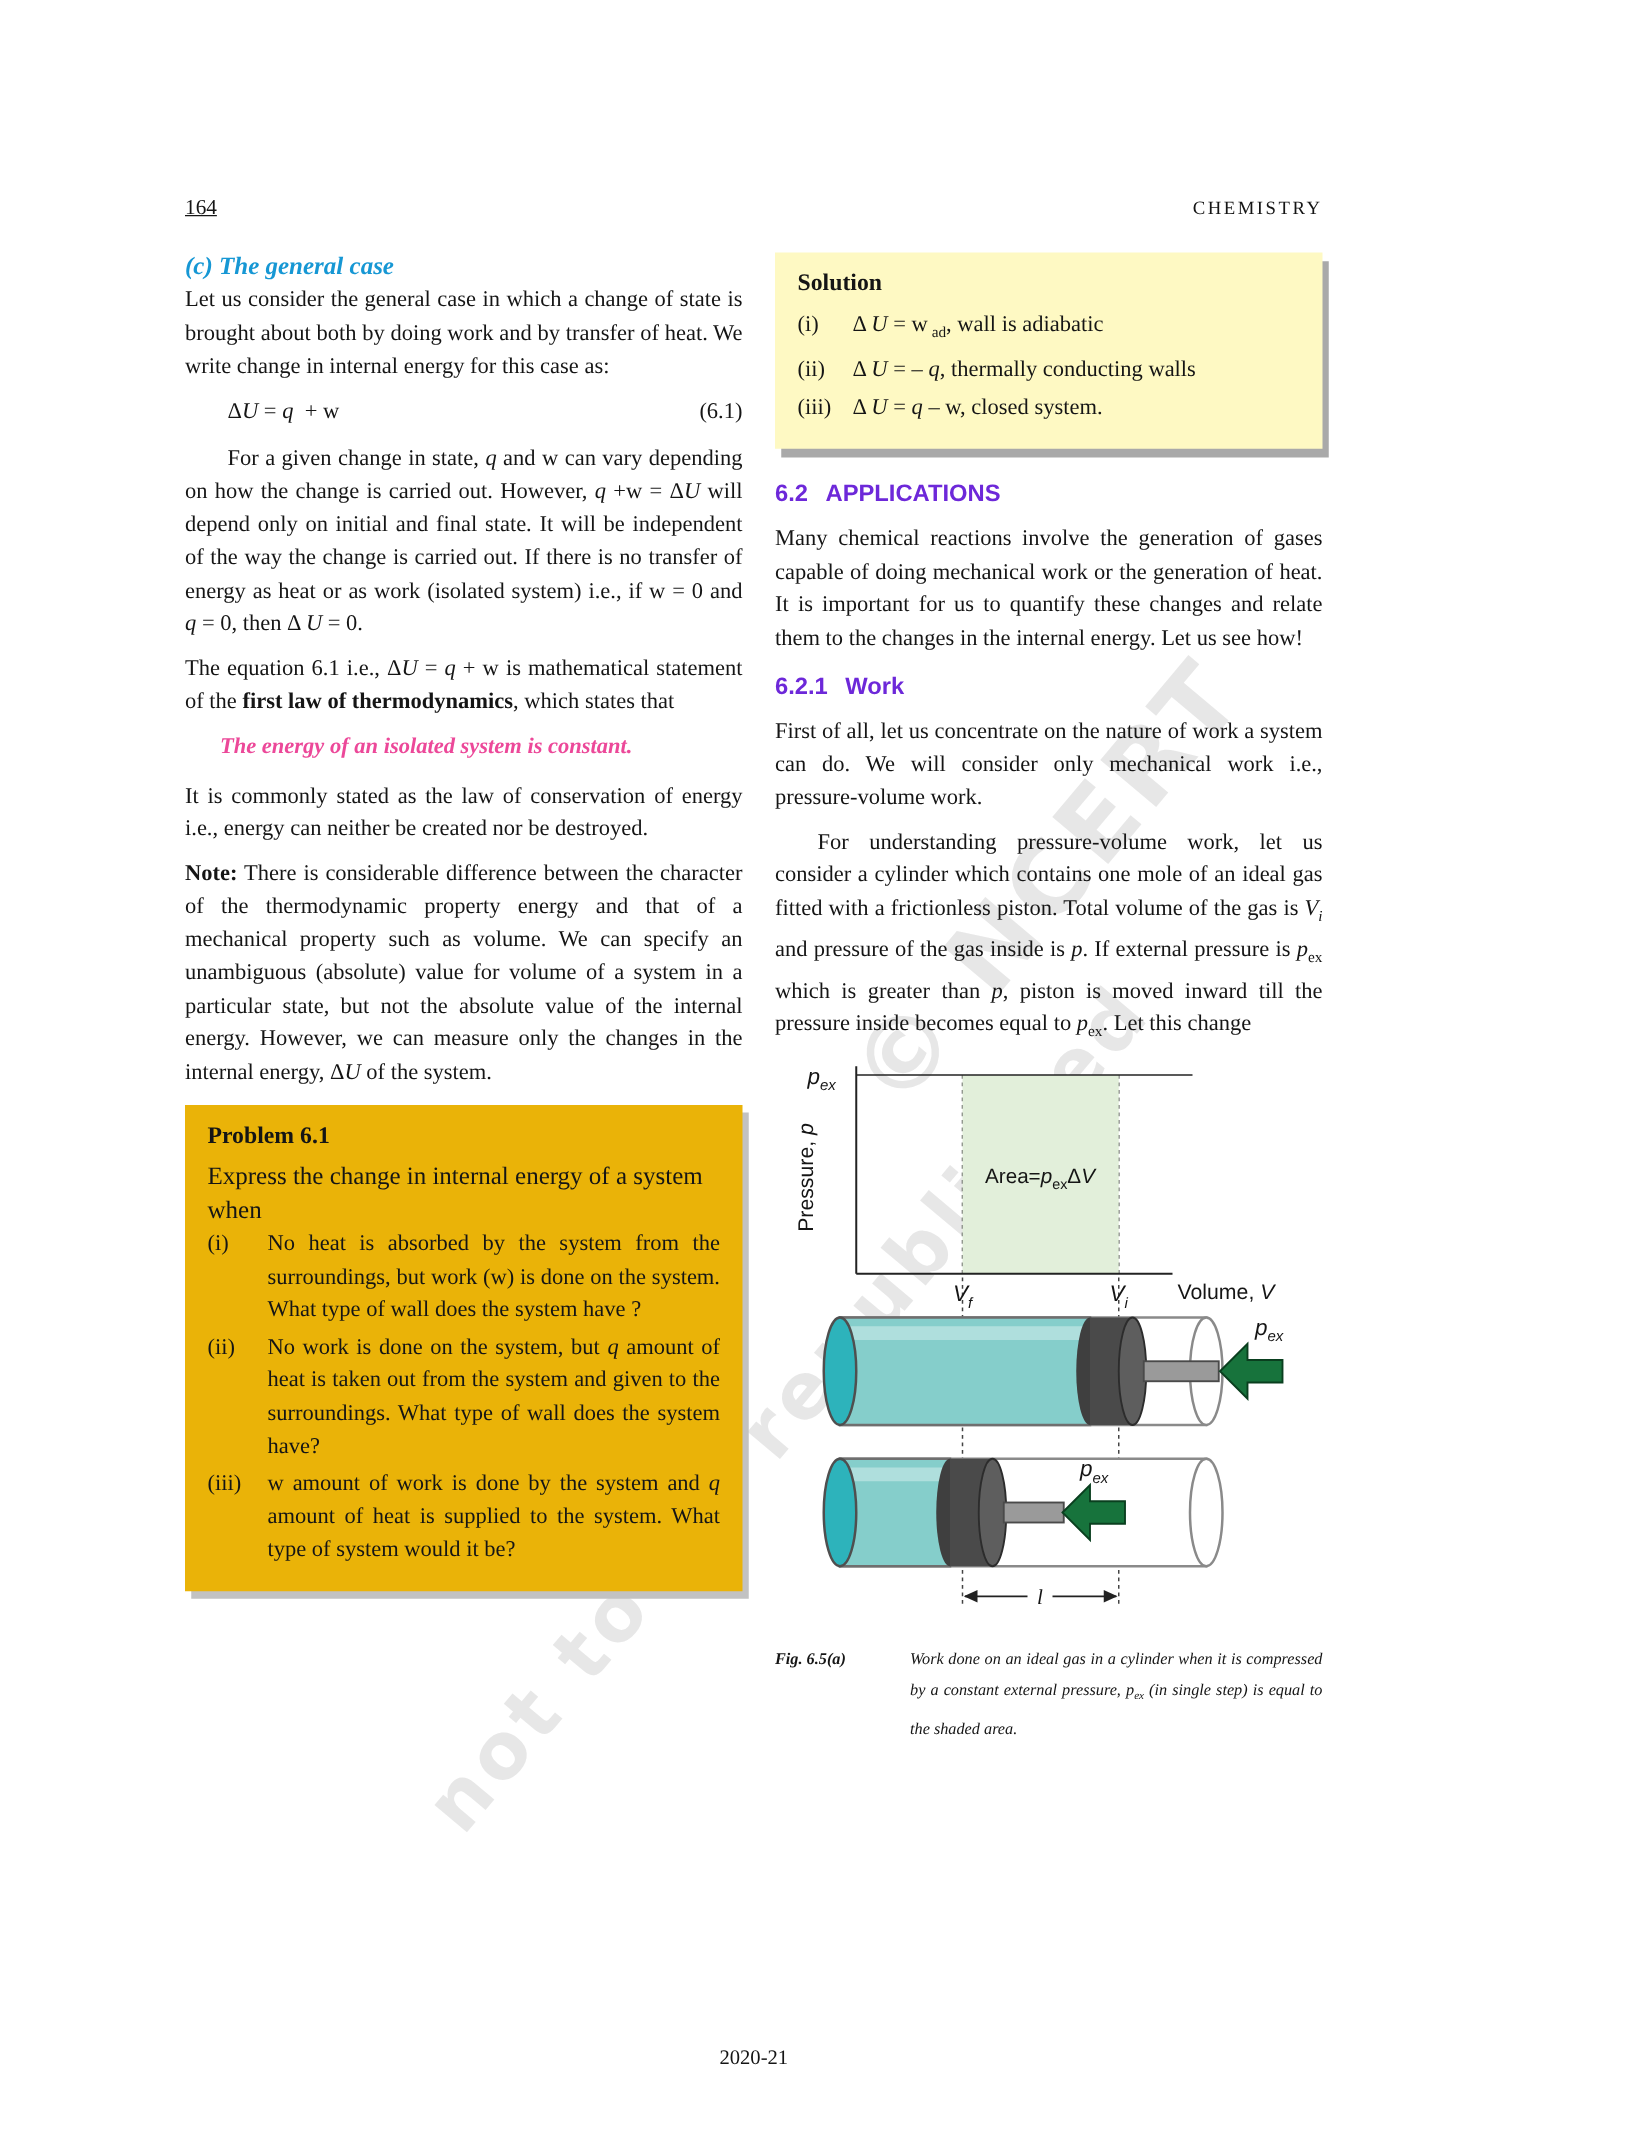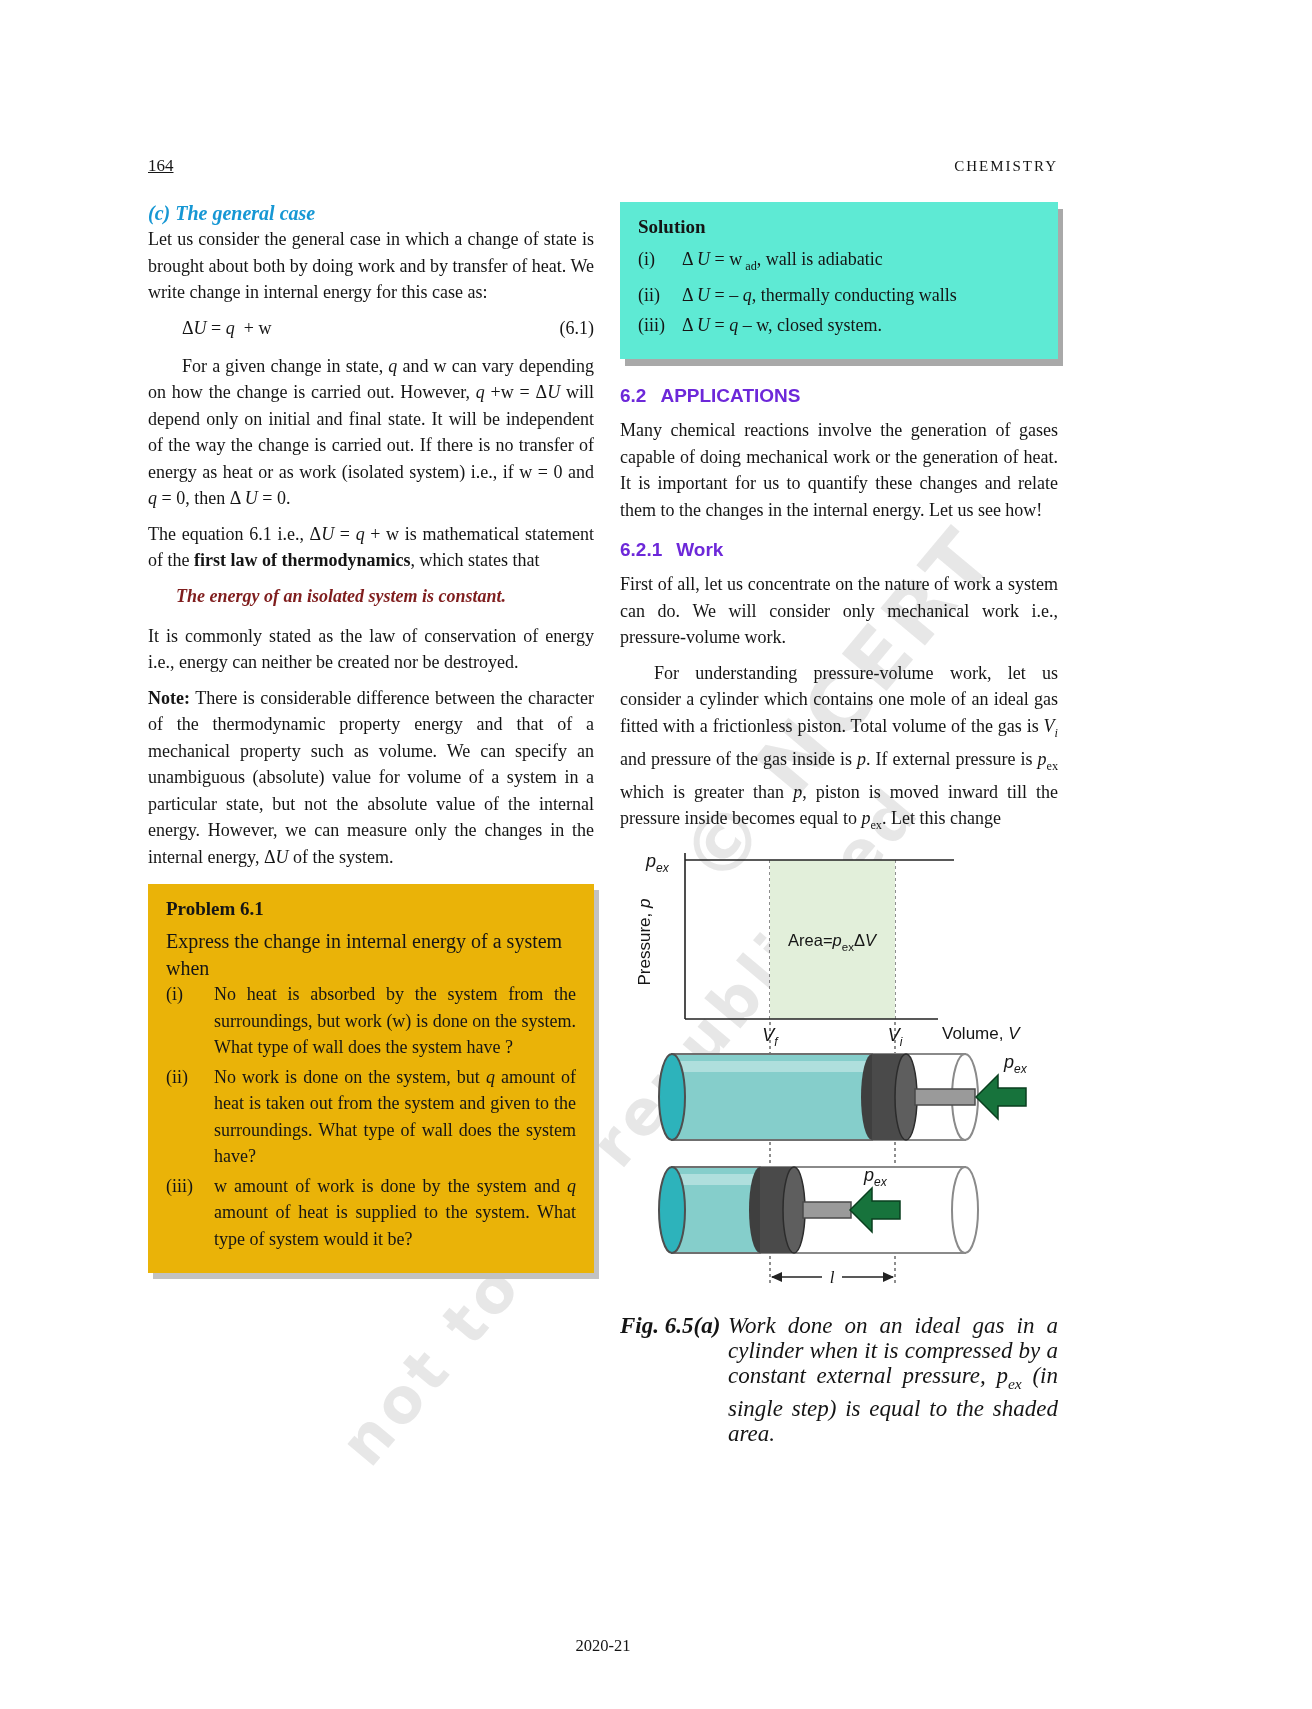--- a/index.html
+++ b/index.html
@@ -46,39 +46,39 @@
     font-family:"Liberation Sans",sans-serif;
     margin:16px 0 10px 0;
   }
   .bluehead .num { margin-right:14px; }
 
   .eqrow {
     display:flex; justify-content:space-between;
     padding-left:34px; font-size:18px; margin:12px 0 14px 0;
   }
   .quote {
-    font-weight:bold; font-style:italic; color:#7f1d1d;
+    font-weight:bold; font-style:italic; color:#ec4899;
     font-size:18px; line-height:26px; margin:4px 0 14px 28px;
   }
 
   .pinkbox { padding:14px 18px 18px 18px; position:relative; }
   #problem-box  { background:#eab308; box-shadow:5px 6px 0 #c2c2c2; margin-top:14px; }
-  #solution-box { background:#5eead4; box-shadow:5px 7px 0 #a9a9a9; margin-bottom:26px; }
+  #solution-box { background:#fef9c3; box-shadow:5px 7px 0 #a9a9a9; margin-bottom:26px; }
   .boxtitle { font-weight:bold; font-size:19px; margin-bottom:8px; }
   .boxintro { font-size:20px; line-height:26.5px; margin-bottom:0; }
 
   .item { display:flex; font-size:18px; line-height:26.5px; margin-bottom:3px; }
   .item .marker { flex:0 0 48px; }
   .item .itext  { flex:1; text-align:justify; }
   #solution-box .item .marker { flex:0 0 44px; }
 
   sub { font-size:0.68em; }
 
   .figure { margin-top:4px; }
-  .caption { display:flex; margin-top:10px; font-size:23px; line-height:25px; }
+  .caption { display:flex; margin-top:10px; font-size:13px; line-height:25px; }
   .caption .caplabel { flex:0 0 108px; font-weight:bold; font-style:italic; }
   .caption .captext  { flex:1; font-style:italic; text-align:justify; }
 
   .footer {
     position:absolute; top:1636px; left:148px; width:910px;
     text-align:center; font-size:16.5px;
   }
 </style>
 </head>
 <body>

